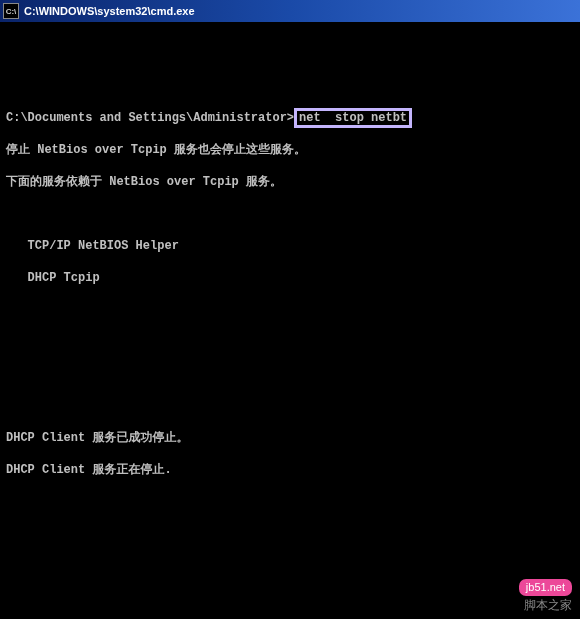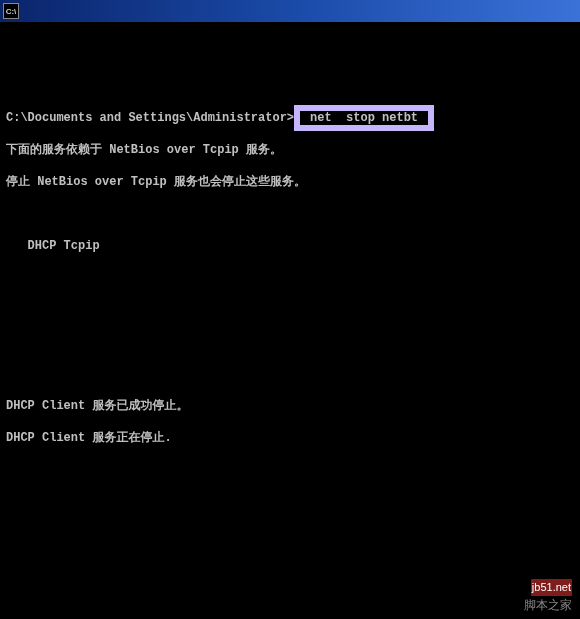--- a/index.html
+++ b/index.html
@@ -35,61 +35,63 @@
     font-size: 8px;
     color: #ccc;
   }
   .terminal {
     padding: 8px 6px 6px 6px;
     white-space: pre;
     line-height: 16px;
     font-weight: bold;
   }
   .hl-red {
-    border: 6px solid #c4b5fd;
-    padding: 0 10px;
+    border: 3px solid #c4b5fd;
+    padding: 0 2px;
   }
   .watermark {
     position: absolute;
     right: 8px;
     bottom: 6px;
     text-align: right;
     font-family: "SimSun", sans-serif;
     font-size: 12px;
     line-height: 15px;
     pointer-events: none;
   }
   .watermark .url {
-    background: #7f1d1d;
+    background: #ec4899;
     color: #fff;
-    padding: 1px 1px;
-    border-radius: 1px;
+    padding: 1px 7px;
+    border-radius: 7px;
     font-size: 11px;
     display: inline-block;
   }
   .watermark .site {
     color: #888;
     margin-top: 2px;
     margin-left: 29px;
   }
 </style>
 </head>
 <body>
 
 <div class="titlebar">
   <span class="icon">C:\</span>
+  <span>C:\WINDOWS\system32\cmd.exe</span>
 </div>
 
 <div class="terminal">
 <div> </div>
 <div> </div>
 <div><span>C:\Documents and Settings\Administrator&gt;</span><span class="hl-red">net  stop netbt</span></div>
+<div>停止 NetBios over Tcpip 服务也会停止这些服务。</div>
 <div>下面的服务依赖于 NetBios over Tcpip 服务。</div>
-<div>停止 NetBios over Tcpip 服务也会停止这些服务。</div>
 <div> </div>
+<div>   TCP/IP NetBIOS Helper</div>
 <div>   DHCP Tcpip</div>
 <div> </div>
 <div> </div>
 <div> </div>
 <div> </div>
 <div>DHCP Client 服务已成功停止。</div>
 <div>DHCP Client 服务正在停止.</div>
 <div> </div>
 <div> </div>
 

